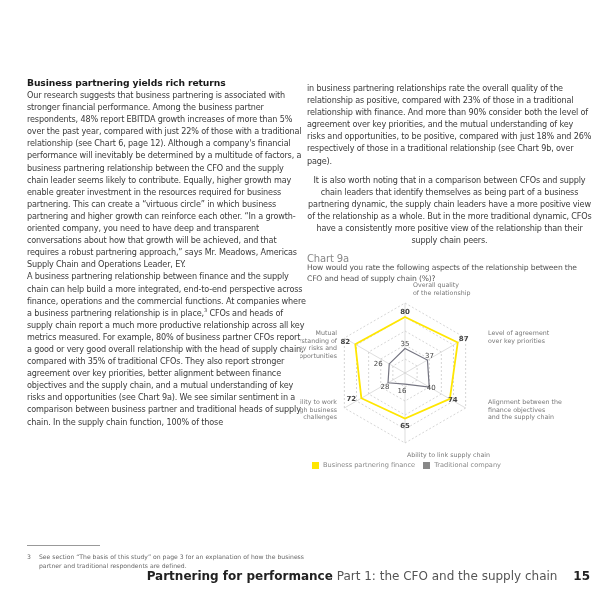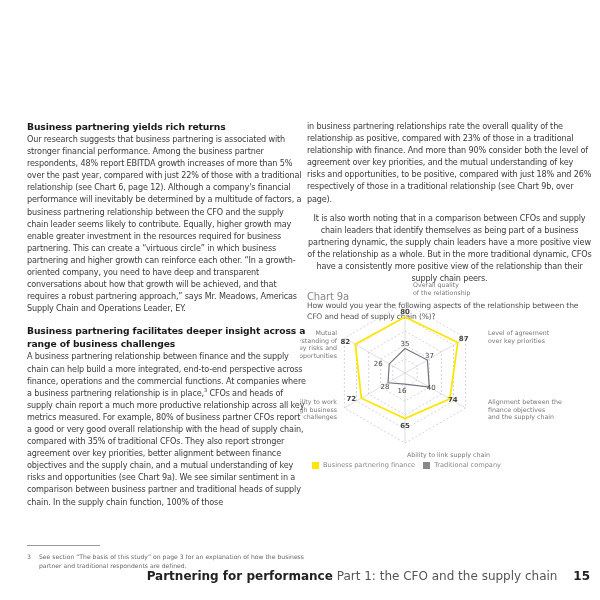--- a/index.html
+++ b/index.html
@@ -1,20 +1,20 @@
 <!DOCTYPE html>
 <html><head>
 <meta charset="utf-8">
 <style>
   html, body { margin: 0; padding: 0; background: #ffffff; }
   body { width: 600px; height: 600px; position: relative; overflow: hidden;
          font-family: "DejaVu Sans", "Liberation Sans", sans-serif; color: #333; }
-  .col { position: absolute; font-size: 8.1px; line-height: 12.1px; letter-spacing: -0.15px; color: #3a3a3a; margin-top: 44px; }
+  .col { position: absolute; font-size: 8.1px; line-height: 12.1px; letter-spacing: -0.15px; color: #3a3a3a; }
   .col-left { left: 27px; top: 76px; width: 280px; }
-  .col-right { left: 307px; top: 76px; width: 285px; }
+  .col-right { left: 307px; top: 82px; width: 285px; }
   .h { font-weight: bold; font-size: 9.2px; line-height: 13px; color: #1a1a1a; margin: 0; letter-spacing: -0.1px; }
   p { margin: 0; }
   .mt { margin-top: 7px; text-align: center; }
   .mt2 { margin-top: 10px; }
   sup { font-size: 5px; vertical-align: super; line-height: 0; }
   .chart-label { font-size: 10px; color: #888; margin-top: 8px; line-height: 9px; }
   .chart-q { font-size: 7.6px; line-height: 10.5px; color: #555; }
   .foot-rule { position: absolute; left: 27px; top: 545px; width: 73px; height: 0; border-top: 0.8px solid #999; }
   .footnote { position: absolute; left: 27px; top: 553px; width: 280px; font-size: 6.1px; line-height: 8.5px; color: #666; display: flex; }
   .footnote .num { width: 12px; flex: none; }
@@ -26,29 +26,28 @@
   .val { font-family: "DejaVu Sans", "Liberation Sans", sans-serif; font-size: 7px; fill: #444; }
   .legend { position: absolute; left: 312px; top: 461px; font-size: 6.6px; color: #888; display: flex; align-items: center; }
   .sw { display: inline-block; width: 7px; height: 7px; margin-right: 4px; }
 </style>
 </head>
 <body>
 
 <div class="col col-left">
   <h2 class="h">Business partnering yields rich returns</h2>
   <p>Our research suggests that business partnering is associated with stronger financial performance. Among the business partner respondents, 48% report EBITDA growth increases of more than 5% over the past year, compared with just 22% of those with a traditional relationship (see Chart 6, page 12). Although a company's financial performance will inevitably be determined by a multitude of factors, a business partnering relationship between the CFO and the supply chain leader seems likely to contribute. Equally, higher growth may enable greater investment in the resources required for business partnering. This can create a “virtuous circle” in which business partnering and higher growth can reinforce each other. “In a growth-oriented company, you need to have deep and transparent conversations about how that growth will be achieved, and that requires a robust partnering approach,” says Mr. Meadows, Americas Supply Chain and Operations Leader, EY.</p>
-  <h2 class="h mt2">Business partnering facilitates deeper insight across a range of business challenges</h2>
   <p><span>A business partnering relationship between finance and the supply chain can help build a more integrated, end-to-end perspective across finance, operations and the commercial functions. At companies where a business partnering relationship is in place,</span><sup>3</sup><span> CFOs and heads of supply chain report a much more productive relationship across all key metrics measured. For example, 80% of business partner CFOs report a good or very good overall relationship with the head of supply chain, compared with 35% of traditional CFOs. They also report stronger agreement over key priorities, better alignment between finance objectives and the supply chain, and a mutual understanding of key risks and opportunities (see Chart 9a). We see similar sentiment in a comparison between business partner and traditional heads of supply chain. In the supply chain function, 100% of those</span></p>
 </div>
 
 <div class="col col-right">
   <p>in business partnering relationships rate the overall quality of the relationship as positive, compared with 23% of those in a traditional relationship with finance. And more than 90% consider both the level of agreement over key priorities, and the mutual understanding of key risks and opportunities, to be positive, compared with just 18% and 26% respectively of those in a traditional relationship (see Chart 9b, over page).</p>
   <p class="mt">It is also worth noting that in a comparison between CFOs and supply chain leaders that identify themselves as being part of a business partnering dynamic, the supply chain leaders have a more positive view of the relationship as a whole. But in the more traditional dynamic, CFOs have a consistently more positive view of the relationship than their supply chain peers.</p>
   <div class="chart-label">Chart 9a</div>
-  <div class="chart-q">How would you year the following aspects of the relationship between the CFO and head of supply chain (%)?</div>
+  <div class="chart-q">How would you rate the following aspects of the relationship between the CFO and head of supply chain (%)?</div>
 </div>
 
 <svg id="radar" width="300" height="180" viewBox="0 0 300 180">
     <polygon points="105,79 117.12435565298215,86 117.12435565298215,100 105,107 92.87564434701785,100 92.87564434701785,86" fill="none" stroke="#bbb" stroke-width="0.6" stroke-dasharray="2,2"></polygon>
     <polygon points="105,65 129.2487113059643,79 129.2487113059643,107 105,121 80.75128869403571,107 80.75128869403572,79" fill="none" stroke="#bbb" stroke-width="0.6" stroke-dasharray="2,2"></polygon>
     <polygon points="105,51 141.37306695894642,72 141.37306695894642,114 105,135 68.62693304105358,114 68.62693304105358,72" fill="none" stroke="#bbb" stroke-width="0.6" stroke-dasharray="2,2"></polygon>
     <polygon points="105,37 153.49742261192858,65 153.49742261192858,121 105,149 56.50257738807143,121 56.50257738807144,65" fill="none" stroke="#bbb" stroke-width="0.6" stroke-dasharray="2,2"></polygon>
     <polygon points="105,23 165.62177826491072,58.00000000000001 165.62177826491072,128 105,163 44.37822173508929,128 44.3782217350893,57.99999999999999" fill="none" stroke="#bbb" stroke-width="0.6" stroke-dasharray="2,2"></polygon>
     <line x1="105" y1="93" x2="105" y2="23" stroke="#c8c8c8" stroke-width="0.6"></line>
     <line x1="105" y1="93" x2="165.62177826491072" y2="58.00000000000001" stroke="#c8c8c8" stroke-width="0.6"></line>

